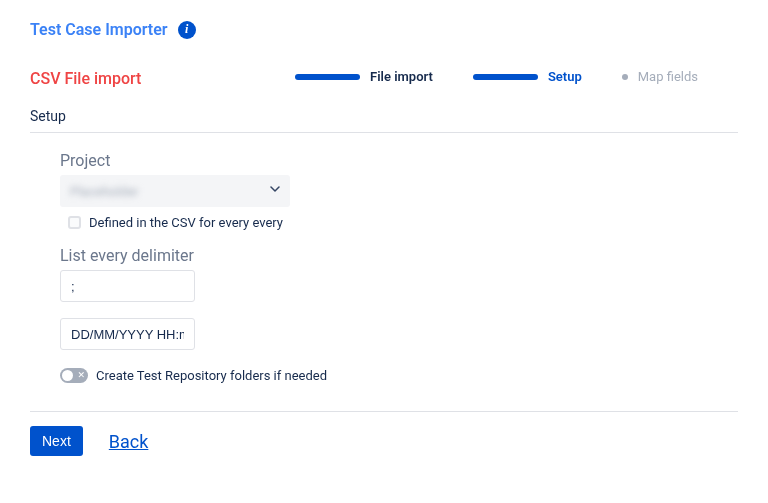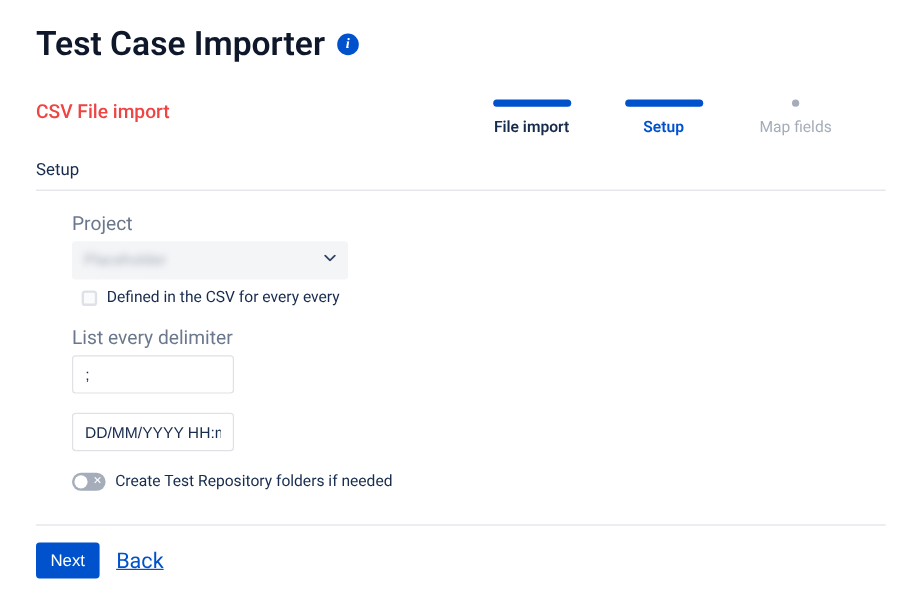--- a/index.html
+++ b/index.html
@@ -16,23 +16,23 @@
       padding: 20px 30px;
       position: relative;
     }
     .header {
       display: flex;
       align-items: center;
       gap: 10px;
       margin-bottom: 30px;
     }
     .page-title {
-      font-size: 28px;
+      font-size: 16px;
       font-weight: 600;
-      color: #0f172a;
+      color: #3b82f6;
     }
     .info-icon {
       width: 18px;
       height: 18px;
       background: #0052CC;
       border-radius: 50%;
       display: flex;
       align-items: center;
       justify-content: center;
       color: #fff;
@@ -52,21 +52,21 @@
       font-weight: 500;
       color: #ef4444;
     }
     .stepper {
       display: flex;
       gap: 40px;
       padding-right: 40px;
     }
     .step {
       display: flex;
-      flex-direction: column;
+      flex-direction: row;
       align-items: center;
       gap: 10px;
       min-width: 70px;
     }
     .step-indicator {
       width: 65px;
       height: 6px;
       border-radius: 3px;
       background: #DFE1E6;
     }
@@ -204,21 +204,21 @@
     }
     .footer-divider {
       border: none;
       border-top: 1px solid #DFE1E6;
       margin-top: 28px;
       margin-bottom: 14px;
     }
     .footer-actions {
       display: flex;
       align-items: center;
-      gap: 14px;
+      gap: 26px;
     }
     .btn-primary {
       background: #0052CC;
       color: #fff;
       border: none;
       border-radius: 3px;
       padding: 7px 12px;
       font-size: 14px;
       font-weight: 500;
       cursor: pointer;

